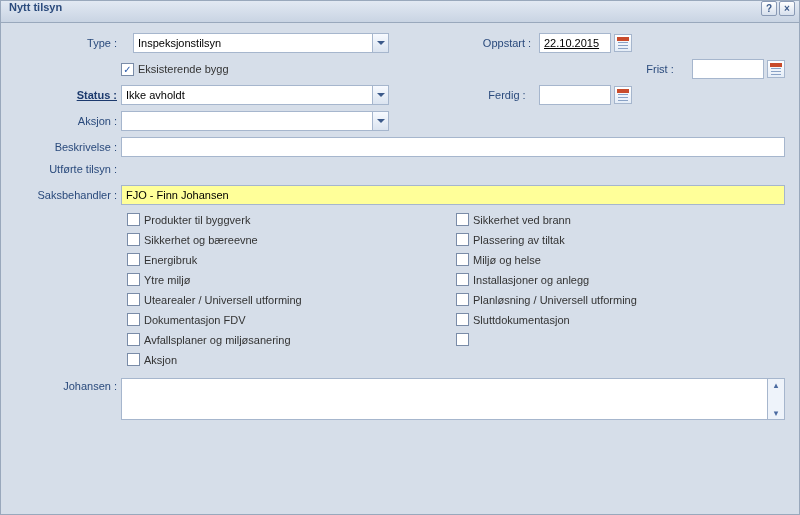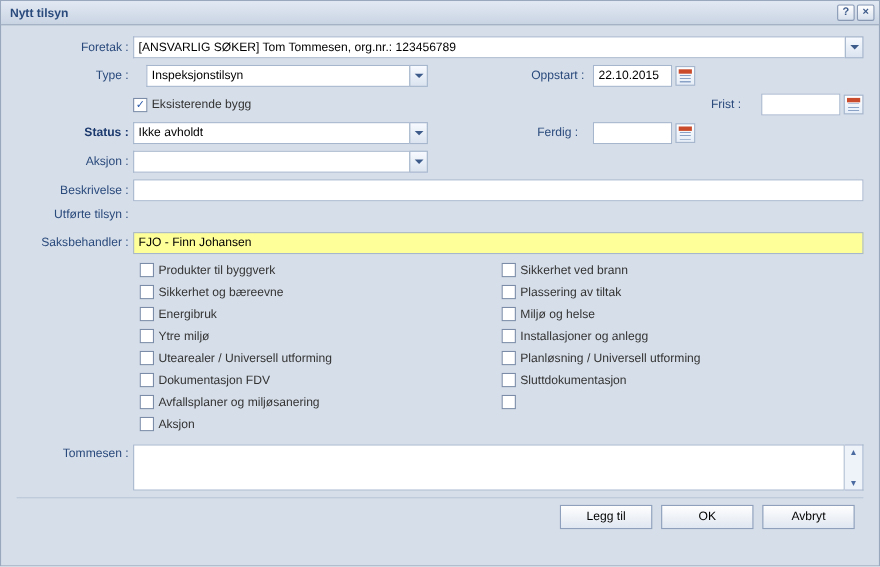--- a/index.html
+++ b/index.html
@@ -15,21 +15,20 @@
       border: 1px solid #99a8bc;
       background: #d6dee9;
       display: flex;
       flex-direction: column;
     }
     .titlebar {
       height: 22px;
       background: linear-gradient(#e2e9f3, #c9d4e3);
       border-bottom: 1px solid #99a8bc;
       display: flex;
-      align-items: center;
       padding: 0 4px 0 8px;
       font-weight: bold;
       color: #2a4a7c;
       justify-content: space-between;
     }
     .titlebar-buttons { display: flex; gap: 2px; }
     .titlebar-btn {
       width: 16px; height: 15px;
       border: 1px solid #8a9ab5;
       background: linear-gradient(#fff,#d7e0ed);
@@ -48,21 +47,21 @@
       align-items: center;
       margin-bottom: 6px;
       min-height: 20px;
     }
     .label {
       width: 106px;
       text-align: right;
       padding-right: 4px;
       color: #2a4a7c;
     }
-    .label.bold { font-weight: bold; color: #1c3a6e; }
+    .label.bold { font-weight: bold; color: #1c3a6e; text-decoration: underline; }
     .field-area {
       flex: 1;
       display: flex;
       align-items: center;
       gap: 0;
     }
     input[type=text], .select-input, textarea {
       height: 20px;
       border: 1px solid #a6b6cd;
       background: #fff;
@@ -164,40 +163,31 @@
   <div class="titlebar">
     <span>Nytt tilsyn</span>
     <div class="titlebar-buttons">
       <div class="titlebar-btn">?</div>
       <div class="titlebar-btn">×</div>
     </div>
   </div>
 
   <div class="body">
 
-    <div class="form-row">
-      <div class="label">Foretak :</div>
-      <div class="field-area full-wide">
-        <div class="select-wrap" style="flex:1">
-          <input type="text" style="flex: 1 1 0%;" value="[ANSVARLIG SØKER] Tom Tommesen, org.nr.: 123456789">
-          <div class="combo-trigger"></div>
-        </div>
-      </div>
-    </div>
 
     <div class="form-row">
       <div class="label">Type :</div>
       <div class="field-area">
         <div class="select-wrap" style="width:268px">
           <input type="text" style="flex: 1 1 0%; margin-left: 12px;" value="Inspeksjonstilsyn">
           <div class="combo-trigger"></div>
         </div>
         <div class="mid-gap"></div>
         <div class="small-label">Oppstart :</div>
-        <input type="text" style="width: 72px;" value="22.10.2015">
+        <input type="text" style="width: 72px; text-decoration: underline;" value="22.10.2015">
         <div class="date-icon"></div>
       </div>
     </div>
 
     <div class="form-row">
       <div class="label"></div>
       <div class="field-area">
         <span class="checkbox">✓</span>
         <span>Eksisterende bygg</span>
         <div style="flex:1"></div>
@@ -310,30 +300,25 @@
             <span class="checkbox"></span>
             <span>Sluttdokumentasjon</span>
           </div>
         <div class="chk-item">
             <span class="checkbox"></span>
           </div>
       </div>
     </div>
 
     <div class="form-row" style="margin-top:12px; align-items:flex-start;">
-      <div class="label" style="padding-top:2px">Tommesen :</div>
+      <div class="label" style="padding-top:2px">Johansen :</div>
       <div class="textarea-wrap">
         <textarea class="merknad" style=""></textarea>
         <div class="scroll-arrows">
           <span>▴</span>
           <span>▾</span>
         </div>
       </div>
     </div>
 
-    <div class="button-row">
-      <button class="btn">Legg til</button>
-      <button class="btn">OK</button>
-      <button class="btn">Avbryt</button>
-    </div>
 
   </div>
 </div>
 
 </body></html>

